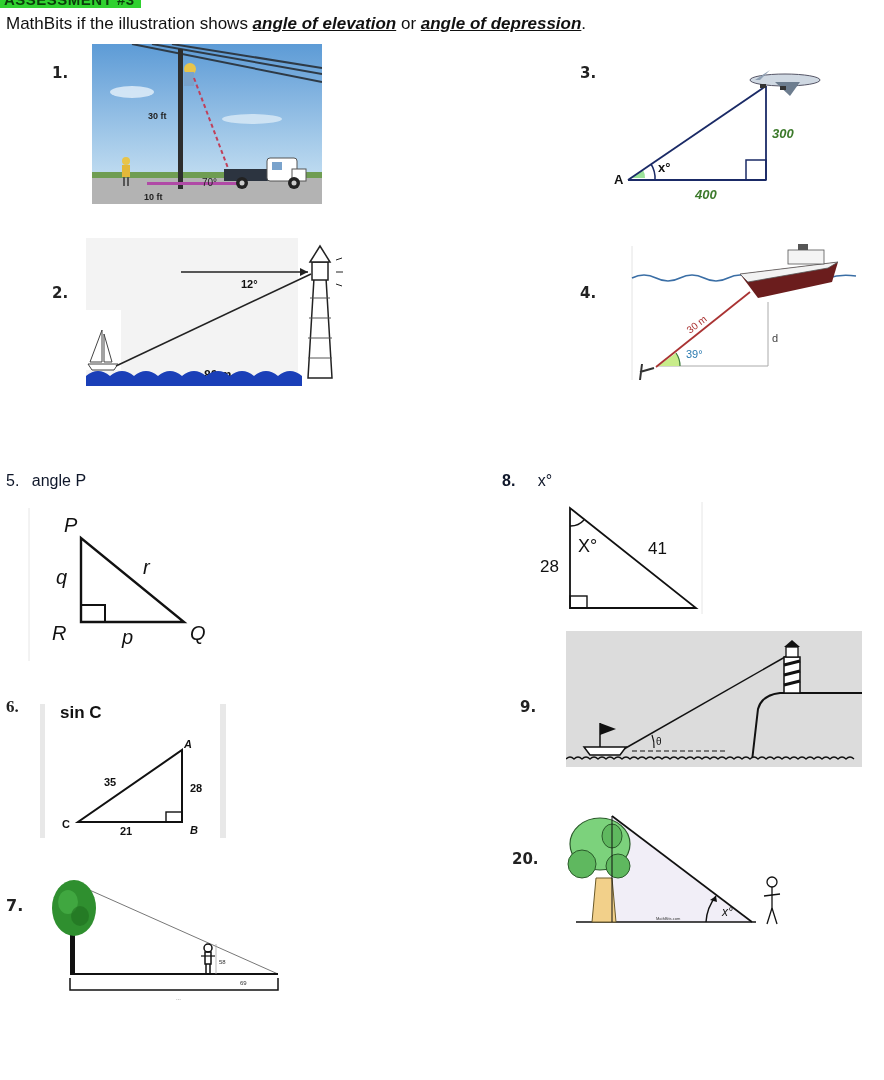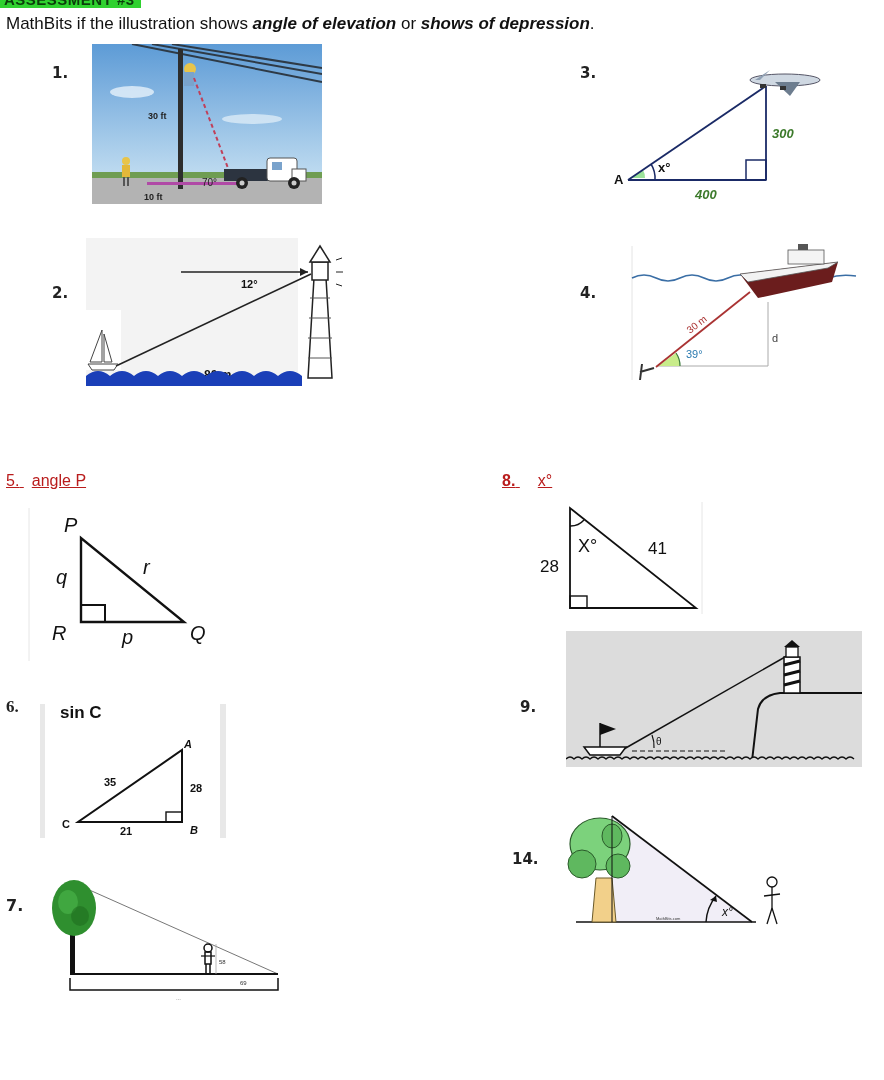--- a/index.html
+++ b/index.html
@@ -1,30 +1,30 @@
 <!DOCTYPE html>
 <html><head>
 <meta charset="utf-8">
 <style>
   html,body{margin:0;padding:0;background:#ffffff;}
   body{width:884px;height:1080px;position:relative;overflow:hidden;font-family:"Liberation Sans",sans-serif;color:#111;}
   .abs{position:absolute;}
   .hdr{left:0;top:-6px;background:#2fd12f;color:#0b3d0b;font-weight:bold;font-size:15px;padding:0 6px 0 4px;height:14px;line-height:12px;letter-spacing:0.5px;overflow:hidden;}
   .instr{left:6px;top:14px;font-size:17px;color:#111;white-space:nowrap;}
-  .instr .em{font-weight:bold;font-style:italic;}
+  .instr .em{font-weight:bold;font-style:italic;text-decoration:underline;}
   .num{font-family:"DejaVu Sans",sans-serif;font-size:15px;color:#222;font-weight:bold;}
-  .lbl{font-family:"Liberation Sans",sans-serif;font-size:16px;color:#b91c1c;text-decoration:underline;}
+  .lbl{font-family:"Liberation Sans",sans-serif;font-size:16px;color:#0f172a;}
   svg text{font-family:"Liberation Sans",sans-serif;}
 </style>
 </head>
 <body>
 
 <div class="abs hdr">ASSESSMENT #3</div>
 <div class="abs instr">
-  <span>MathBits if the illustration  shows </span><span class="em">angle of elevation</span><span> or </span><span class="em">shows of depression</span><span>.</span>
+  <span>MathBits if the illustration  shows </span><span class="em">angle of elevation</span><span> or </span><span class="em">angle of depression</span><span>.</span>
 </div>
 
 <div class="abs num" style="left:52px;top:64px;">1.</div>
 <svg class="abs" style="left:92px;top:44px;" width="230" height="160">
   <defs>
     <linearGradient id="sky1" x1="0" y1="0" x2="0" y2="1">
       <stop offset="0" stop-color="#5d9bd6"></stop>
         <stop offset="1" stop-color="#c9e2f3"></stop>
     </linearGradient>
   </defs>
@@ -211,21 +211,21 @@
   <path d="M0,128 q4,-4 8,0 q4,-4 8,0 q4,-4 8,0 q4,-4 8,0 q4,-4 8,0 q4,-4 8,0 q4,-4 8,0 q4,-4 8,0 q4,-4 8,0 q4,-4 8,0 q4,-4 8,0 q4,-4 8,0 q4,-4 8,0 q4,-4 8,0 q4,-4 8,0 q4,-4 8,0 q4,-4 8,0 q4,-4 8,0 q4,-4 8,0 q4,-4 8,0 q4,-4 8,0 q4,-4 8,0 q4,-4 8,0 q4,-4 8,0 q4,-4 8,0 q4,-4 8,0 q4,-4 8,0 q4,-4 8,0 q4,-4 8,0 q4,-4 8,0 q4,-4 8,0 q4,-4 8,0 q4,-4 8,0 q4,-4 8,0 q4,-4 8,0 q4,-4 8,0" fill="none" stroke="#111" stroke-width="1.3"></path>
 
   <rect x="218" y="26" width="16" height="36" fill="#ffffff" stroke="#111" stroke-width="1.5"></rect>
   <line x1="218" y1="34" x2="234" y2="30" stroke="#111" stroke-width="3"></line>
   <line x1="218" y1="44" x2="234" y2="40" stroke="#111" stroke-width="3"></line>
   <line x1="218" y1="54" x2="234" y2="50" stroke="#111" stroke-width="3"></line>
   <rect x="220" y="16" width="12" height="10" fill="#ffffff" stroke="#111" stroke-width="1.3"></rect>
   <polygon points="218,16 226,9 234,16" fill="#111"></polygon>
 </svg>
 
-<div class="abs num" style="left:512px;top:850px;">14.</div>
+<div class="abs num" style="left:512px;top:850px;">20.</div>
 <svg class="abs" style="left:556px;top:808px;" width="230" height="124">
   <polygon points="56,8 196,114 56,114" fill="#f1eef7"></polygon>
   <line x1="56" y1="8" x2="196" y2="114" stroke="#111" stroke-width="1.6"></line>
   <line x1="20" y1="114" x2="200" y2="114" stroke="#111" stroke-width="1.6"></line>
   <path d="M36,114 L40,70 L56,70 L60,114 Z" fill="#f2d08a" stroke="#6a5a2a" stroke-width="1"></path>
   <ellipse cx="44" cy="36" rx="30" ry="26" fill="#7cd27c" stroke="#2a5a2a" stroke-width="1.2"></ellipse>
   <ellipse cx="26" cy="56" rx="14" ry="14" fill="#5fb85f" stroke="#2a5a2a" stroke-width="1"></ellipse>
   <ellipse cx="62" cy="58" rx="12" ry="12" fill="#5fb85f" stroke="#2a5a2a" stroke-width="1"></ellipse>
   <ellipse cx="56" cy="28" rx="10" ry="12" fill="#5fb85f" stroke="#2a5a2a" stroke-width="1"></ellipse>
   <line x1="56" y1="8" x2="56" y2="114" stroke="#111" stroke-width="1"></line>

